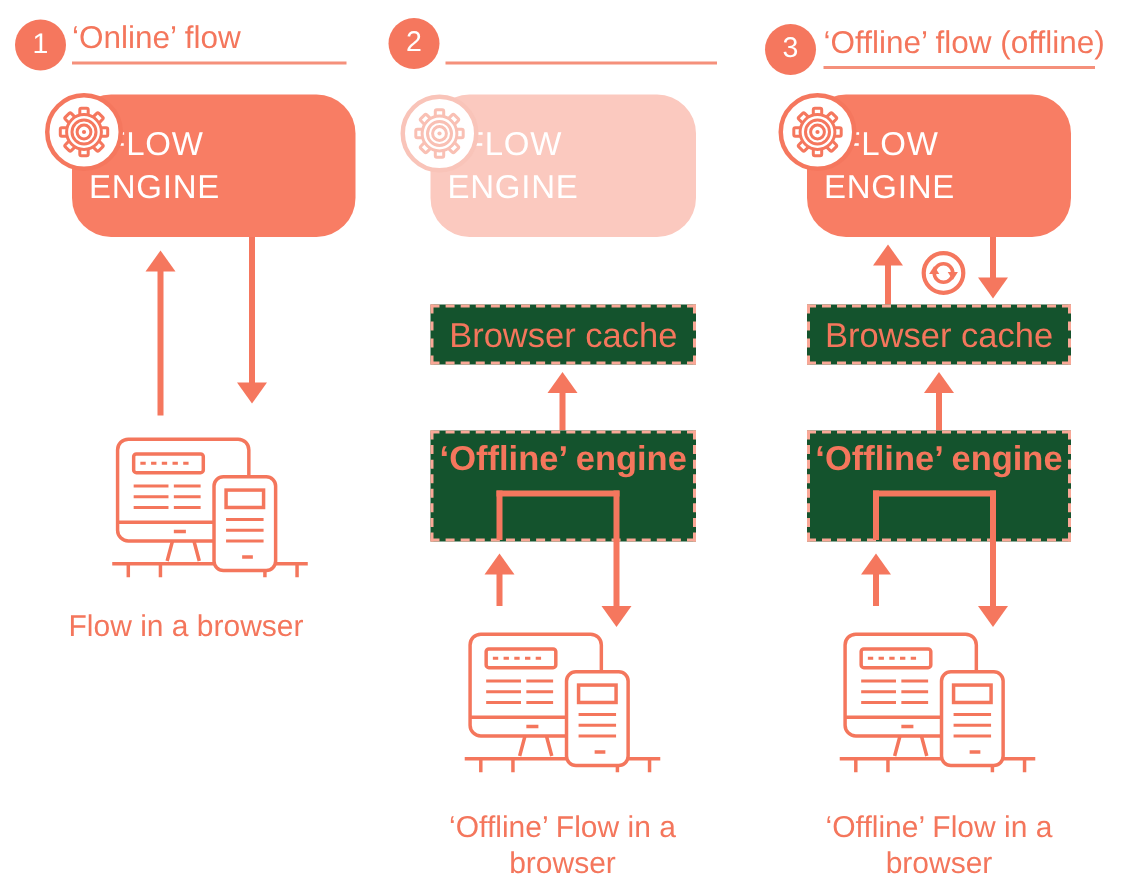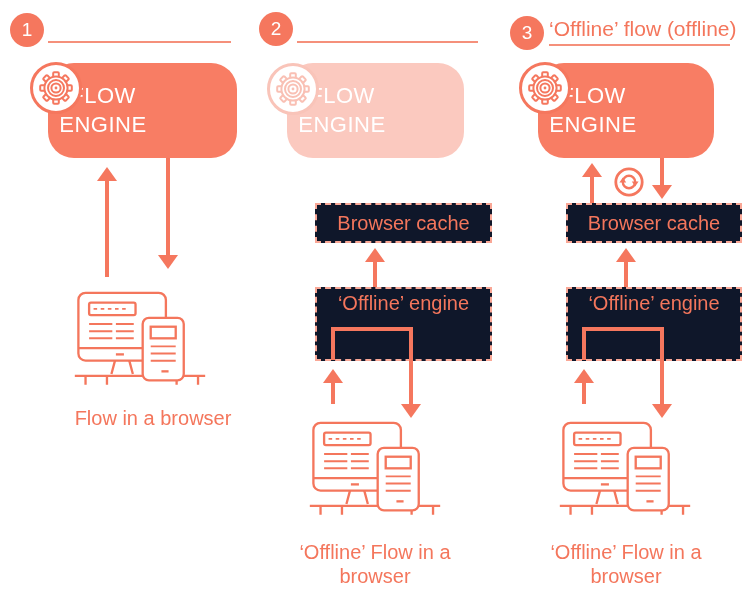--- a/index.html
+++ b/index.html
@@ -25,25 +25,25 @@
   .engine-box span{display:block;width:110px;}
   .engine-solid{background:#F87D64;}
   .engine-faded{background:#FBC9BF;}
   .gear-badge{
     position:absolute;width:46px;height:46px;border-radius:50%;background:#ffffff;
     border:3px solid #F5775E;display:flex;align-items:center;justify-content:center;z-index:5;
   }
   .gear-badge.faded{border-color:#F9C4B9;}
   
   .dashed-box{
-    position:absolute;box-sizing:border-box;border:2px dashed #F9A796;background:#0f172a;
-    color:#F4765C;font-size:20px;text-align:center;margin-left:28px;
+    position:absolute;box-sizing:border-box;border:2px dashed #F9A796;background:#14532d;
+    color:#F4765C;font-size:23px;text-align:center;
   }
   .cache-box{display:flex;align-items:center;justify-content:center;}
-  .offeng-box{padding-top:3px;}
+  .offeng-box{padding-top:3px;font-weight:bold;}
   
   .shaft{position:absolute;width:4px;background:#F5775E;}
   .arrow-up{position:absolute;width:4px;background:#F5775E;}
   .arrow-up::before{
     content:'';position:absolute;top:-13px;left:-8px;width:0;height:0;
     border-left:10px solid transparent;border-right:10px solid transparent;
     border-bottom:14px solid #F5775E;
   }
   .arrow-down{position:absolute;width:4px;background:#F5775E;}
   .arrow-down::after{
@@ -60,20 +60,21 @@
   .icon-wrap{position:absolute;}
 </style>
 </head>
 <body>
 
 <div class="canvas">
 
   <div class="badge" style="left:10px;top:13px;">
     <span>1</span>
   </div>
+  <div class="col-title" style="left:48px;top:14px;">‘Online’ flow</div>
   <div class="title-underline" style="left:48px;top:41px;width:183px;"></div>
 
   <div class="engine-box engine-solid" style="left:48px;top:63px;width:189px;height:95px;">
     <span>FLOW ENGINE</span>
   </div>
   <div class="gear-badge" style="left:30px;top:62px;">
     <svg width="36" height="36" viewBox="0 0 36 36">
       <g stroke="#F5775E" stroke-width="2" fill="#ffffff">
         <rect x="15.2" y="2.2" width="5.6" height="5.6" rx="1"></rect>
         <rect x="15.2" y="2.2" width="5.6" height="5.6" rx="1" transform="rotate(45 18 18)"></rect>
@@ -106,21 +107,21 @@
         <path d="M47 78l-4 15 M63 78l4 15"></path>
         <path d="M2 95h146"></path>
         <path d="M14 95v10 M38 95v10 M116 95v10 M140 95v10"></path>
         <rect x="78" y="30" width="46" height="70" rx="7" fill="#ffffff"></rect>
         <rect x="87" y="40" width="28" height="13"></rect>
         <path d="M87 62h28 M87 70h28 M87 78h28" stroke-width="2.2"></path>
         <path d="M99 90h8"></path>
       </g>
     </svg>
   </div>
-  <div class="caption" style="left:53px;top:406px;width:200px;">Flow in a browser</div>
+  <div class="caption" style="left:24px;top:406px;width:200px;">Flow in a browser</div>
 
   <div class="badge" style="left:259px;top:12px;">
     <span>2</span>
   </div>
   <div class="title-underline" style="left:297px;top:41px;width:181px;"></div>
 
   <div class="engine-box engine-faded" style="left:287px;top:63px;width:177px;height:95px;">
     <span>FLOW ENGINE</span>
   </div>
   <div class="gear-badge faded" style="left:267px;top:63px;">

